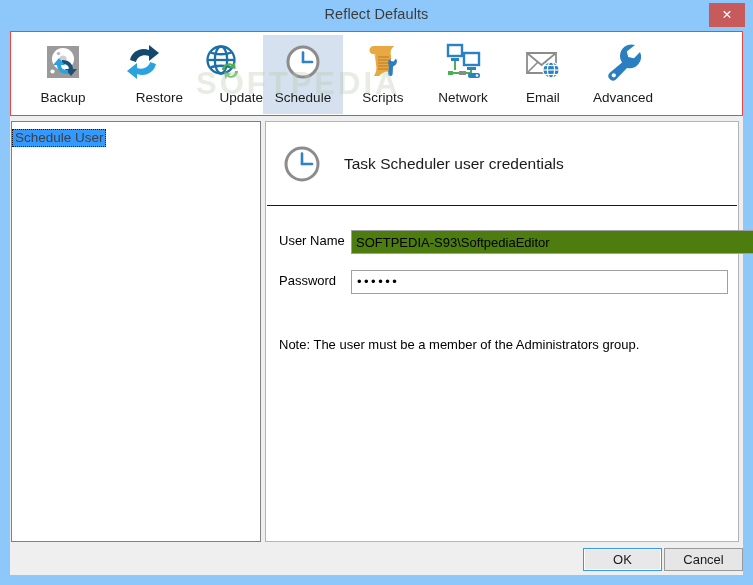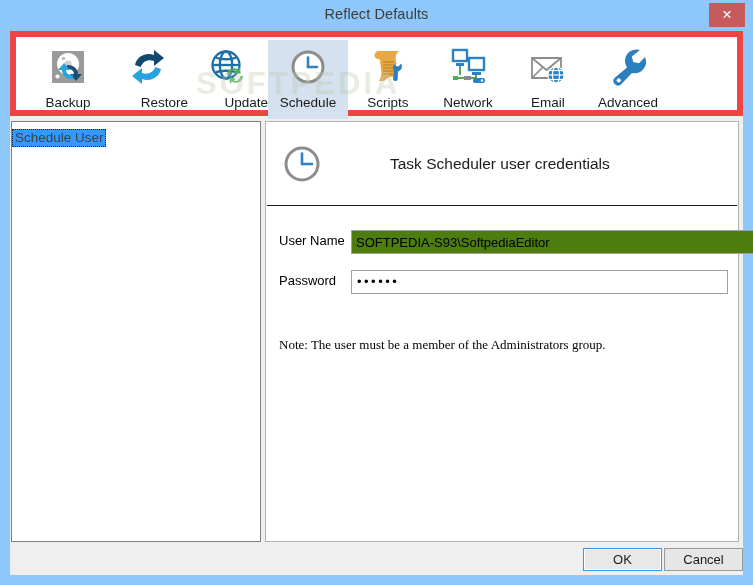--- a/index.html
+++ b/index.html
@@ -53,21 +53,21 @@
     cursor: default;
     padding: 0;
   }
 
   
   .toolbar {
     position: absolute;
     left: 10px; top: 31px;
     width: 733px; height: 85px;
     background: #ffffff;
-    border: 6px solid #ef4444;
+    border: 1px solid #ef4444;
     box-sizing: border-box;
   }
   .tool-item {
     position: absolute;
     top: 3px;
     width: 80px; height: 79px;
     text-align: center;
     cursor: default;
     box-sizing: border-box;
   }
@@ -145,21 +145,20 @@
     border: 1px solid #b4b4b4;
     box-sizing: border-box;
   }
   .panel-header {
     position: absolute;
     left: 0; top: 0;
     width: 100%; height: 83px;
     display: flex;
     align-items: center;
     box-sizing: border-box;
-    gap: 46px;
   }
   .panel-header-icon {
     margin-left: 12px;
     width: 48px; height: 48px;
     display: flex; align-items: center; justify-content: center;
   }
   .panel-header-title {
     margin-left: 18px;
     font-size: 15.5px;
     color: #1a1a1a;
@@ -209,21 +208,20 @@
     color: #000000;
     padding: 0 5px;
     line-height: 22px;
     overflow: hidden;
   }
   .note-text {
     position: absolute;
     left: 13px; top: 215px;
     font-size: 13px;
     color: #000000;
-    font-family: Liberation Serif, serif;
   }
 
   
   .btn {
     position: absolute;
     top: 548px;
     width: 79px; height: 23px;
     background: #e6e6e6;
     border: 1px solid #9a9a9a;
     box-sizing: border-box;

